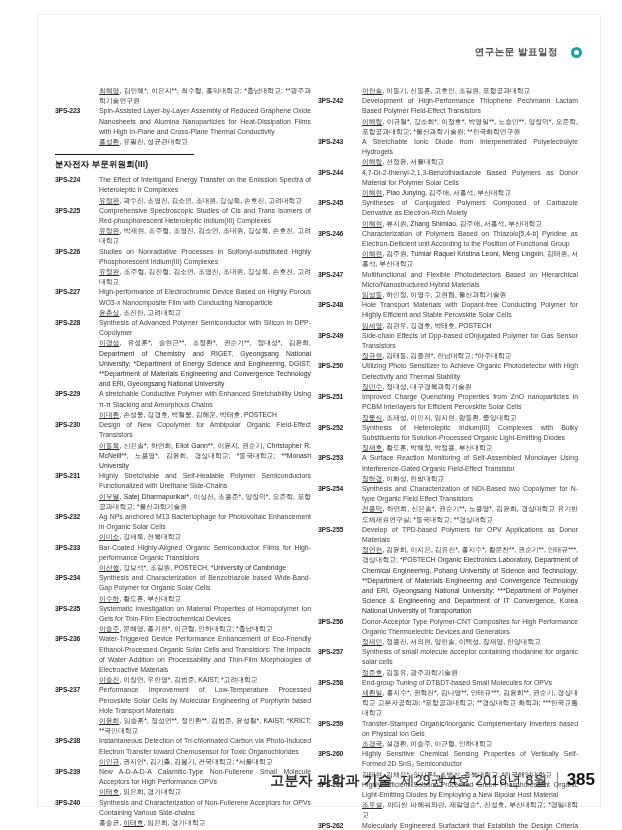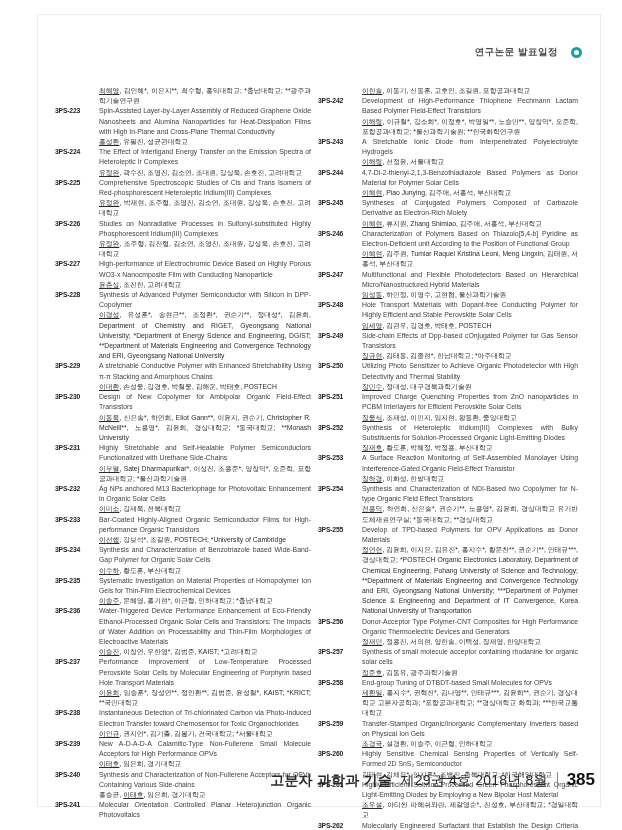--- a/index.html
+++ b/index.html
@@ -67,20 +67,21 @@
     <div class="authors-block">
       <div class="eauth"><u>최혜영</u>, 김인혜*, 이은지**, 최수형, 홍익대학교; *충남대학교; **광주과학기술연구원</div>
     </div>
     <div class="entry">
       <span class="eid">3PS-223</span>
       <div class="ebody">
         <div class="etitle">Spin-Assisted Layer-by-Layer Assembly of Reduced Graphene Oxide Nanosheets and Alumina Nanoparticles for Heat-Dissipation Films with High In-Plane and Cross-Plane Thermal Conductivity</div>
         <div class="eauth"><u>홍성환</u>, 유필진, 성균관대학교</div>
       </div>
     </div>
+    <div class="section-heading">분자전자 부문위원회(III)</div>
     <div class="entry">
       <span class="eid">3PS-224</span>
       <div class="ebody">
         <div class="etitle">The Effect of Interligand Energy Transfer on the Emission Spectra of Heteroleptic Ir Complexes</div>
         <div class="eauth"><u>유정완</u>, 곽수진, 조영진, 김소연, 조대원, 강상욱, 손호진, 고려대학교</div>
       </div>
     </div>
     <div class="entry">
       <span class="eid">3PS-225</span>
       <div class="ebody">

